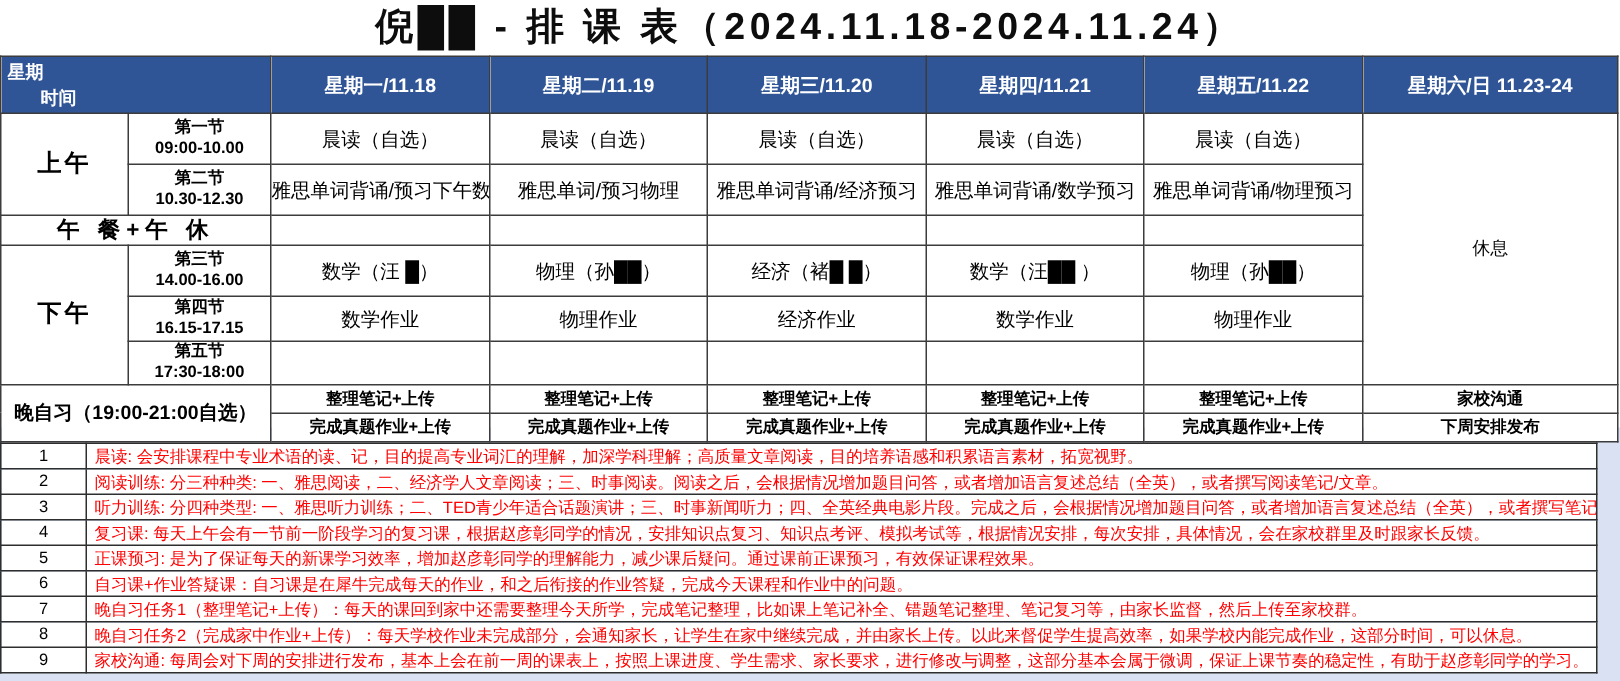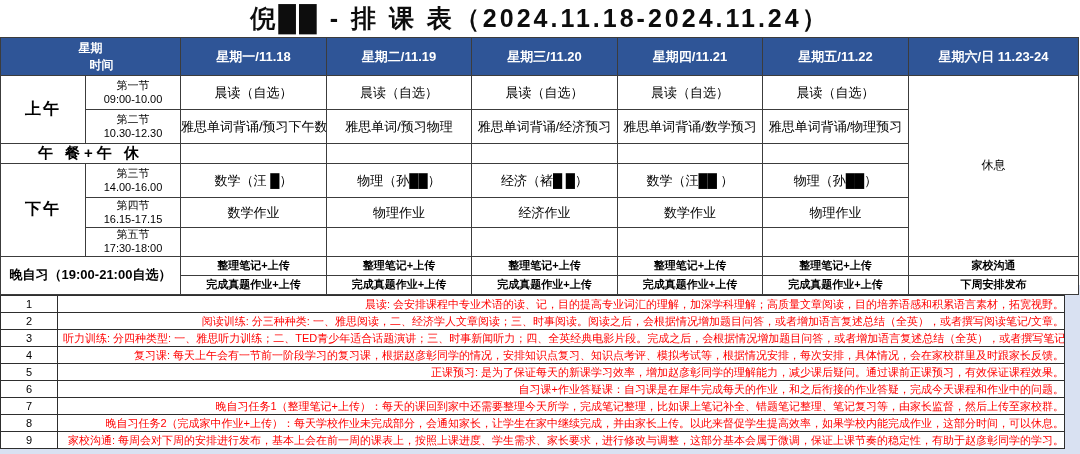--- a/index.html
+++ b/index.html
@@ -9,40 +9,40 @@
   .lower-band { position:absolute; left:0; top:285px; width:1080px; height:169px;
     background:var(--page-bg,#d9e1f2); }
   .title { position:absolute; top:0; left:0; width:1080px; height:37px; text-align:center;
     font-size:25px; font-weight:bold; letter-spacing:3px; line-height:36px; color:#0d0d0d; }
 
   table.sched { position:absolute; top:37px; left:0; width:1078px;
     border-collapse:collapse; table-layout:fixed; }
   .sched td, .sched th { border:1px solid #3c3c3c; text-align:center; vertical-align:middle;
     overflow:hidden; background:#ffffff; color:#000; white-space:nowrap; }
   .sched th { background:var(--header-bg,#2f5597); color:#fff; font-size:13px; font-weight:bold;text-align:center; }
-  th.corner { text-align:center; font-size:12px; line-height:1.35; padding:2px 4px; }
+  th.corner { text-align:left; font-size:12px; line-height:1.35; padding:2px 4px; }
   th.corner .l2 { display:block; padding-left:22px; }
   .sec   { font-size:16px; font-weight:bold; letter-spacing:2px; }
-  .pname { font-size:11px; font-weight:normal; line-height:1.25; }
+  .pname { font-size:11px; font-weight:bold; line-height:1.25; }
   .cell  { font-size:13px;margin-left:40px; }
   .lunch-label { background:var(--lunch-bg,#d9e1f2); font-size:15px; font-weight:bold; letter-spacing:4px;margin-top:44px; }
   .lunch-cell  { background:var(--lunch-bg,#d9e1f2); }
   .eve-label { font-size:13px; font-weight:bold;margin-left:26px; }
   .eve-cell  { background:var(--evening-bg,#fff2cc); font-size:11px; font-weight:bold; }
   .wk-cell   { font-size:11px; font-weight:bold; }
   .rest      { font-size:12px;margin-left:20px; }
   tr.r38{height:38px} tr.r34{height:34px} tr.r16{height:16px}
   tr.r30{height:30px} tr.r24{height:24px} tr.r19{height:19px}
 
   table.notes { position:absolute; top:295px; left:0; width:1064px;
     border-collapse:collapse; table-layout:fixed; }
   .notes td { border:1px solid #2e2e2e; background:#ffffff; height:17px; overflow:hidden;
     white-space:nowrap; vertical-align:middle; }
   .notes td.num { text-align:center; font-size:11px; color:#000; }
-  .notes td.txt { font-size:11px; color:var(--note-text,#ff0000); text-align:right; padding-left:5px; }
+  .notes td.txt { font-size:11px; color:var(--note-text,#ff0000); text-align:left; padding-left:5px; }
 </style>
 </head>
 <body>
 
 <div class="page">
   <div class="lower-band"></div>
 
   <div class="title">倪██ - 排 课 表（2024.11.18-2024.11.24）</div>
 
   <table class="sched">

